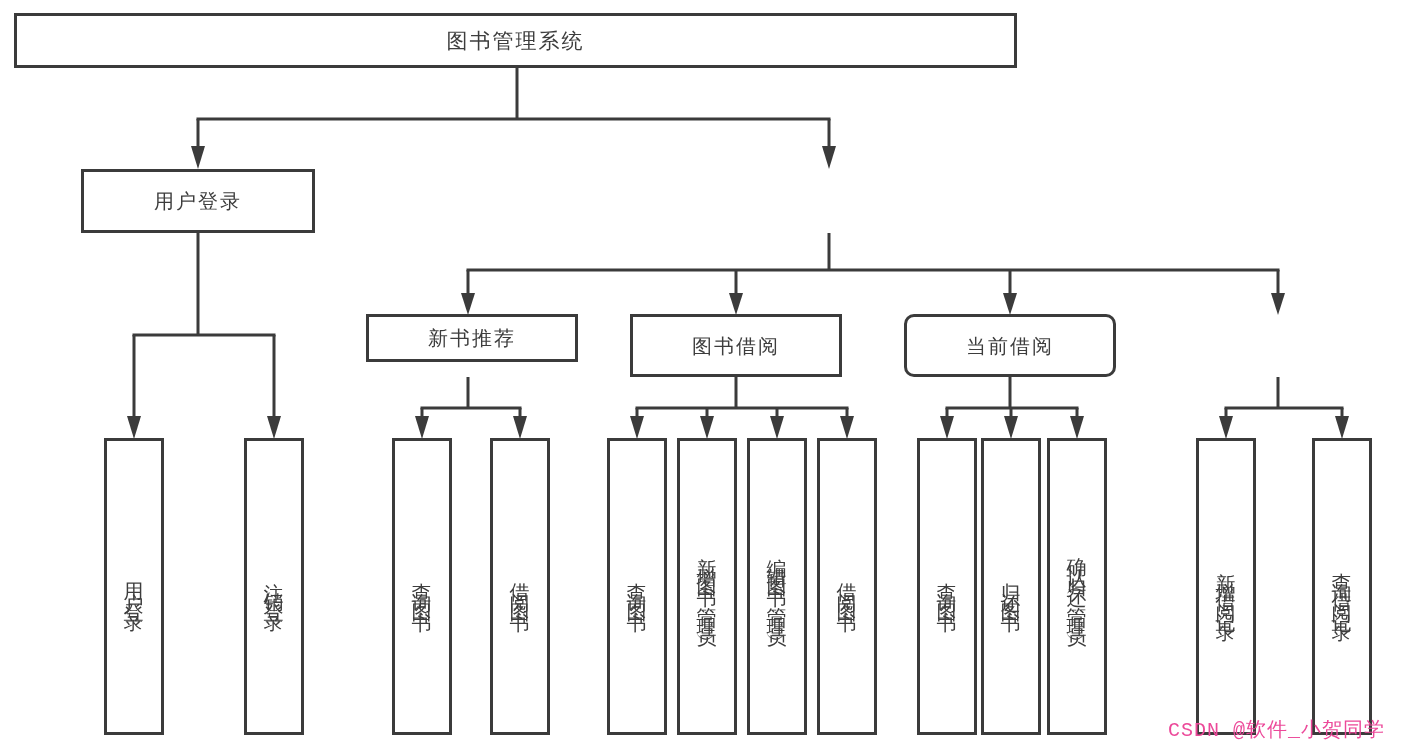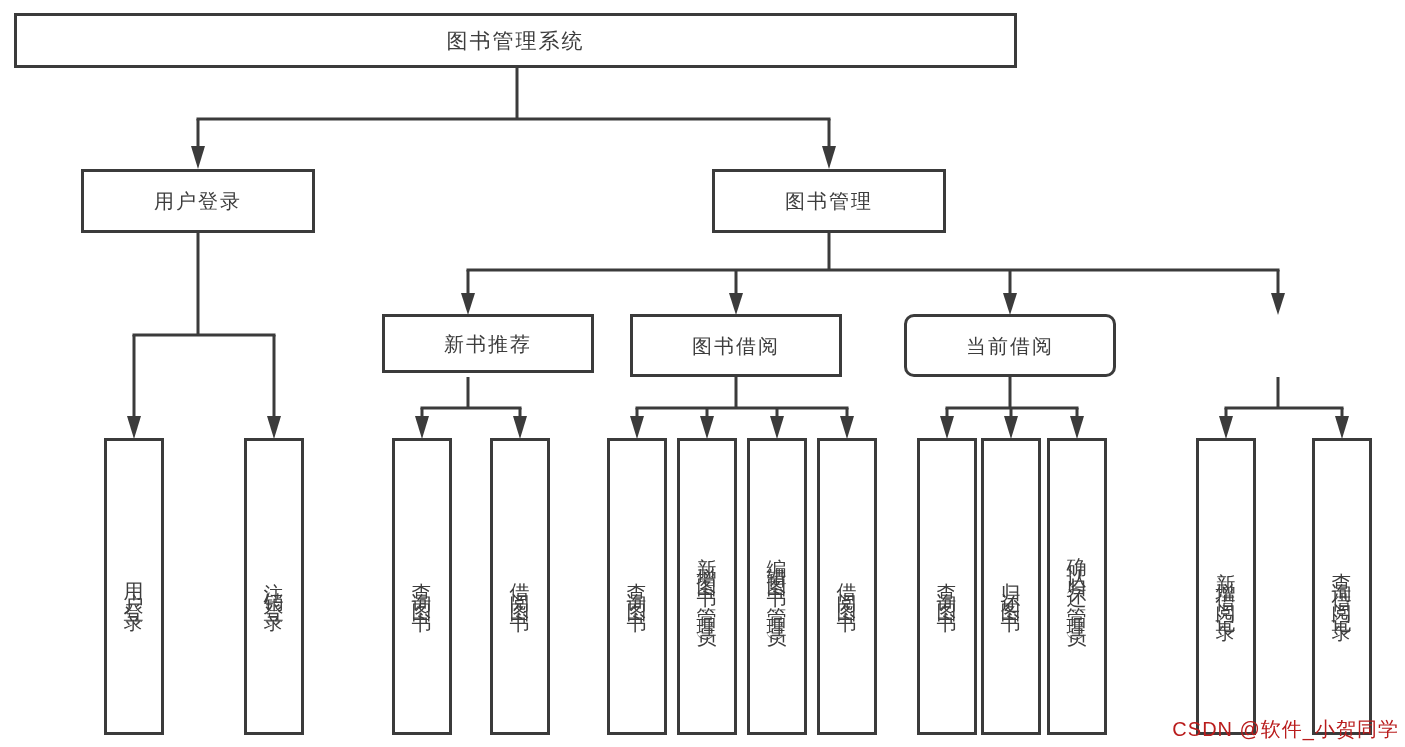--- a/index.html
+++ b/index.html
@@ -32,26 +32,27 @@
   .vnode span{
     writing-mode:vertical-rl;
     text-orientation:mixed;
     font-size:20px;
     letter-spacing:10px;
     line-height:1;
     white-space:nowrap;
   }
   .watermark{
     position:absolute;
-    right:6px;top:716px;
+    right:20px;top:716px;
     font-size:20px;
-    color:#b91c1c;
+    color:#ec4899;
     letter-spacing:1px;
     z-index:3;
     white-space:nowrap;
+    font-family:Liberation Mono, monospace;
   }
 </style>
 </head>
 <body>
 
 <div id="canvas">
 
   <svg id="edges" width="1405" height="747" viewBox="0 0 1405 747">
     <g>
       <line x1="517" y1="68" x2="517" y2="119"></line>
@@ -127,25 +128,22 @@
     </g>
   </svg>
 
   <div class="node hnode root" style="left:14px;top:13px;width:1003px;height:55px;">
     <span>图书管理系统</span>
   </div>
 
   <div class="node hnode" style="left:81px;top:169px;width:234px;height:64px;">
     <span>用户登录</span>
   </div>
-  <div class="node hnode" style="left:712px;top:169px;width:234px;height:64px;">
-    <span>图书管理</span>
-  </div>
 
-  <div class="node hnode" style="left:382px;top:314px;width:212px;height:59px;">
+  <div class="node hnode" style="left:366px;top:314px;width:212px;height:48px;">
     <span>新书推荐</span>
   </div>
   <div class="node hnode" style="left:630px;top:314px;width:212px;height:63px;text-align:right;">
     <span>图书借阅</span>
   </div>
   <div class="node hnode" style="left:904px;top:314px;width:212px;height:63px;border-radius:10px;">
     <span>当前借阅</span>
   </div>
 
   <div class="node vnode" style="left:104px;top:438px;width:60px;height:297px;">

